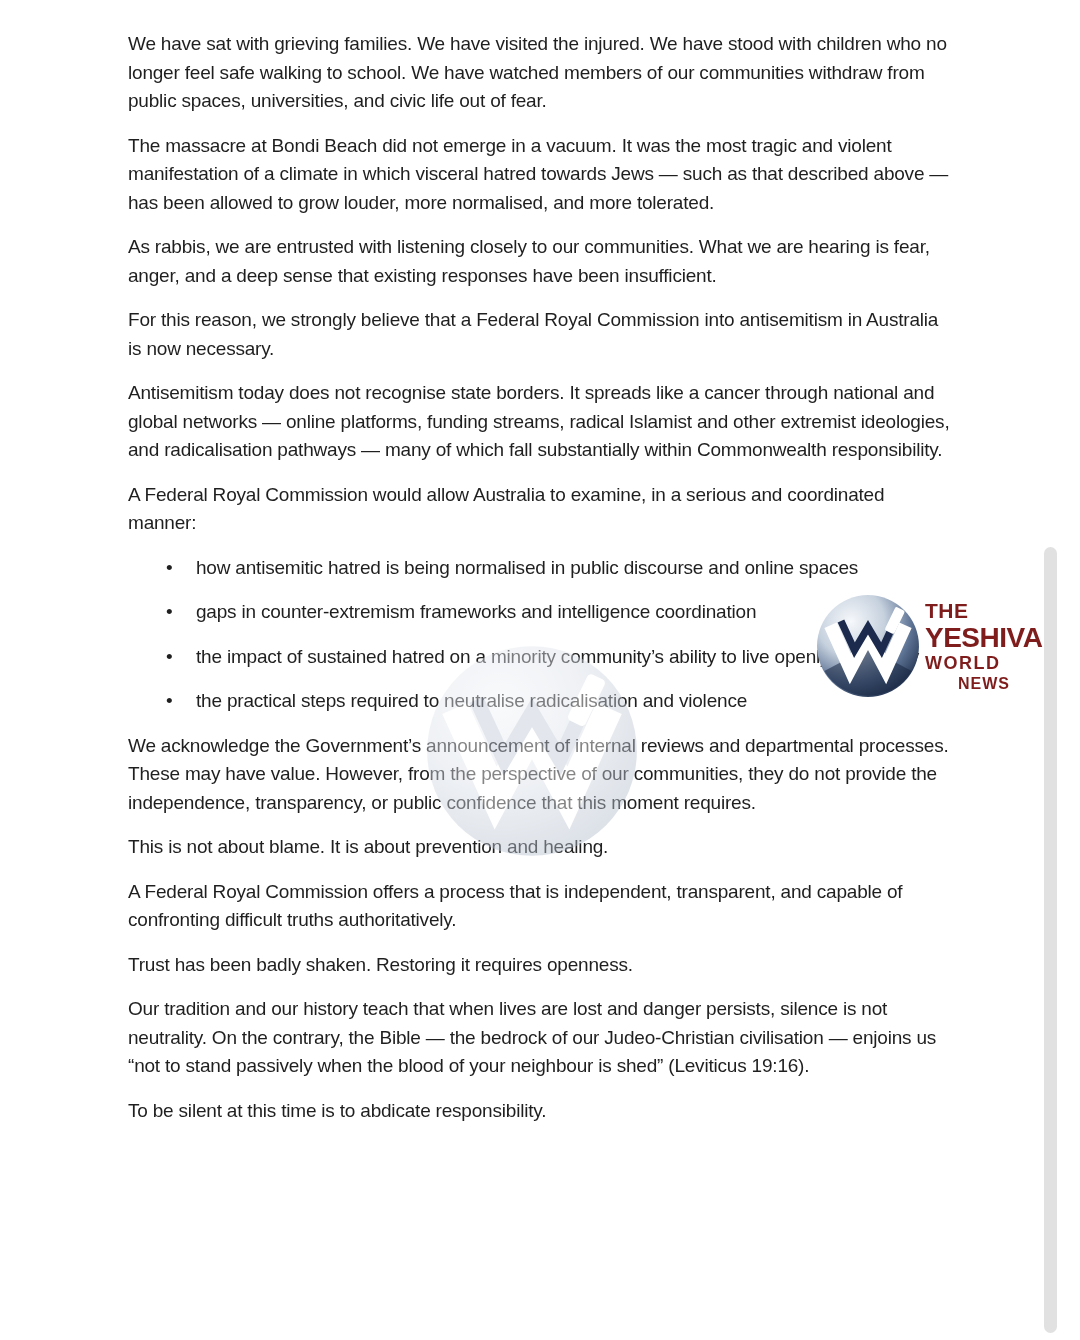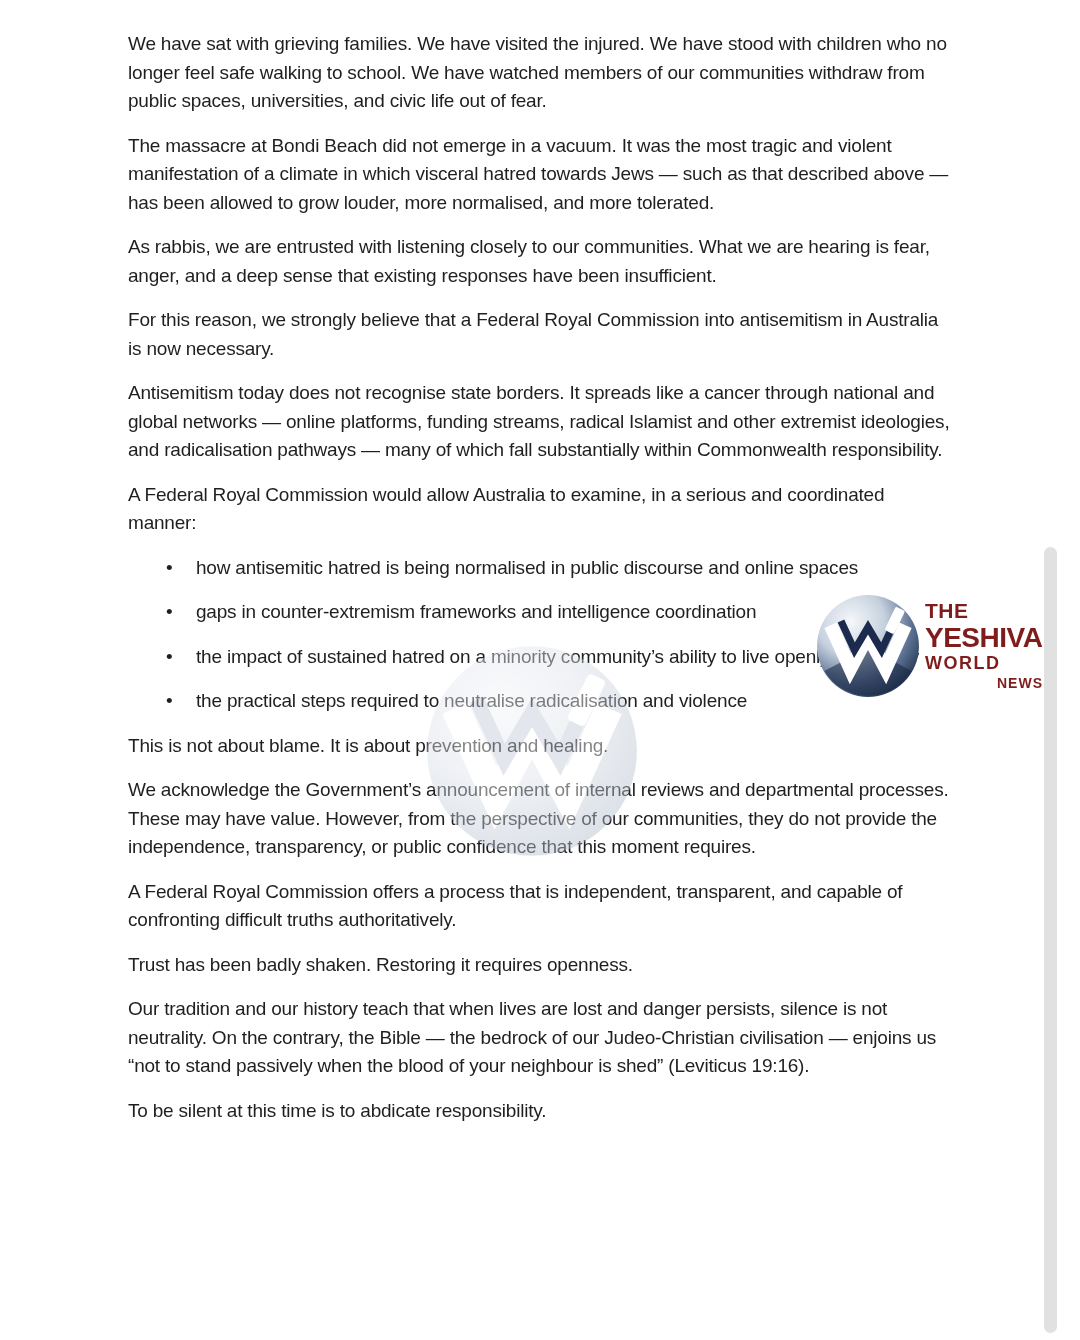--- a/index.html
+++ b/index.html
@@ -51,21 +51,21 @@
   .badge-text{
     margin-left:5px;
     padding-top:6px;
     color:#7f1d1d;
     line-height:1;
     width:118px;
   }
   .t-the{font-size:21px;font-weight:bold;letter-spacing:0.5px;margin-bottom:3px;}
   .t-yeshiva{font-size:28px;font-weight:bold;letter-spacing:-0.5px;margin-bottom:2px;}
   .t-world{font-size:18px;font-weight:bold;letter-spacing:1.5px;margin-bottom:4px;}
-  .t-news{font-size:14px;font-weight:bold;letter-spacing:1px;text-align:right;}
+  .t-news{font-size:16px;font-weight:bold;letter-spacing:1px;text-align:center;}
   
   .footer{
     position:absolute;
     right:130px;top:1296px;
     font-size:19px;
     color:#a16207;
     z-index:1;
     margin-top:40px;
   }
   .footer b{font-weight:bold;}
@@ -88,22 +88,22 @@
     <p>As rabbis, we are entrusted with listening closely to our communities. What we are hearing is fear, anger, and a deep sense that existing responses have been insufficient.</p>
     <p>For this reason, we strongly believe that a Federal Royal Commission into antisemitism in Australia is now necessary.</p>
     <p>Antisemitism today does not recognise state borders. It spreads like a cancer through national and global networks — online platforms, funding streams, radical Islamist and other extremist ideologies, and radicalisation pathways — many of which fall substantially within Commonwealth responsibility.</p>
     <p>A Federal Royal Commission would allow Australia to examine, in a serious and coordinated manner:</p>
     <ul class="bullets">
       <li>how antisemitic hatred is being normalised in public discourse and online spaces</li>
       <li>gaps in counter-extremism frameworks and intelligence coordination</li>
       <li>the impact of sustained hatred on a minority community’s ability to live openly and safely</li>
       <li>the practical steps required to neutralise radicalisation and violence</li>
     </ul>
+    <p>We acknowledge the Government’s announcement of internal reviews and departmental processes. These may have value. However, from the perspective of our communities, they do not provide the independence, transparency, or public confidence that this moment requires.</p>
     <p>This is not about blame. It is about prevention and healing.</p>
-    <p>We acknowledge the Government’s announcement of internal reviews and departmental processes. These may have value. However, from the perspective of our communities, they do not provide the independence, transparency, or public confidence that this moment requires.</p>
     <p>A Federal Royal Commission offers a process that is independent, transparent, and capable of confronting difficult truths authoritatively.</p>
     <p>Trust has been badly shaken. Restoring it requires openness.</p>
     <p>Our tradition and our history teach that when lives are lost and danger persists, silence is not neutrality. On the contrary, the Bible — the bedrock of our Judeo-Christian civilisation — enjoins us “not to stand passively when the blood of your neighbour is shed” (Leviticus 19:16).</p>
     <p>To be silent at this time is to abdicate responsibility.</p>
   </div>
 
 <svg class="watermark" viewBox="0 0 100 100" aria-hidden="true">
   <defs>
     <radialGradient id="wmg" cx="35%" cy="28%" r="85%">
       <stop offset="0%" stop-color="#f3f5f8"></stop>

